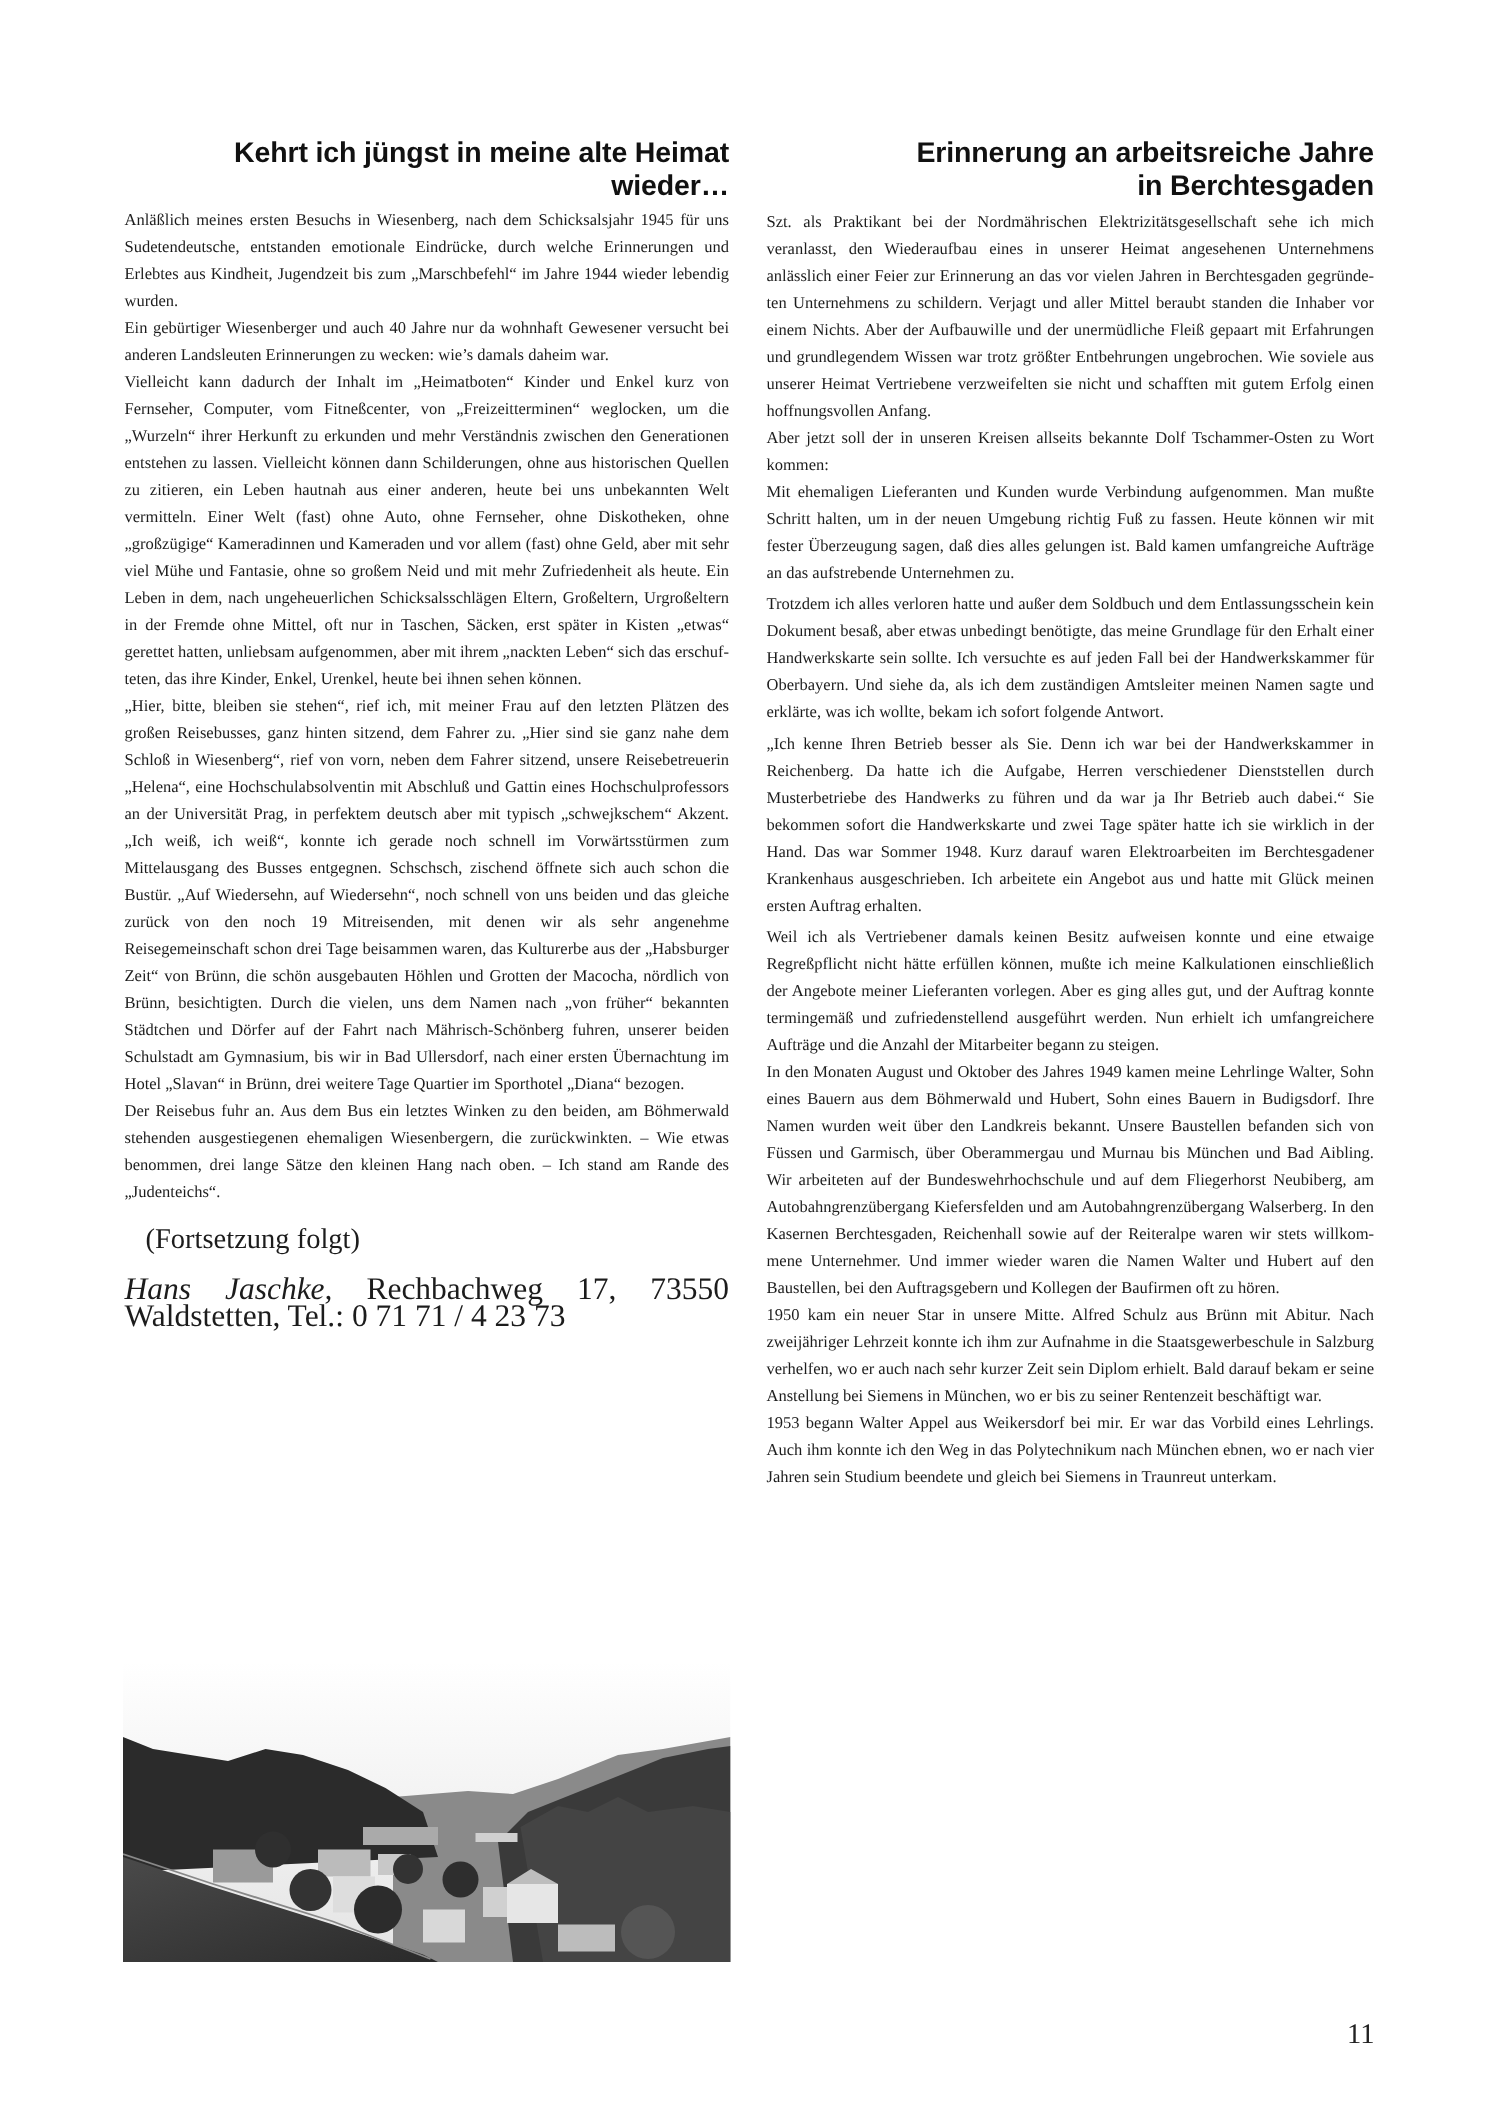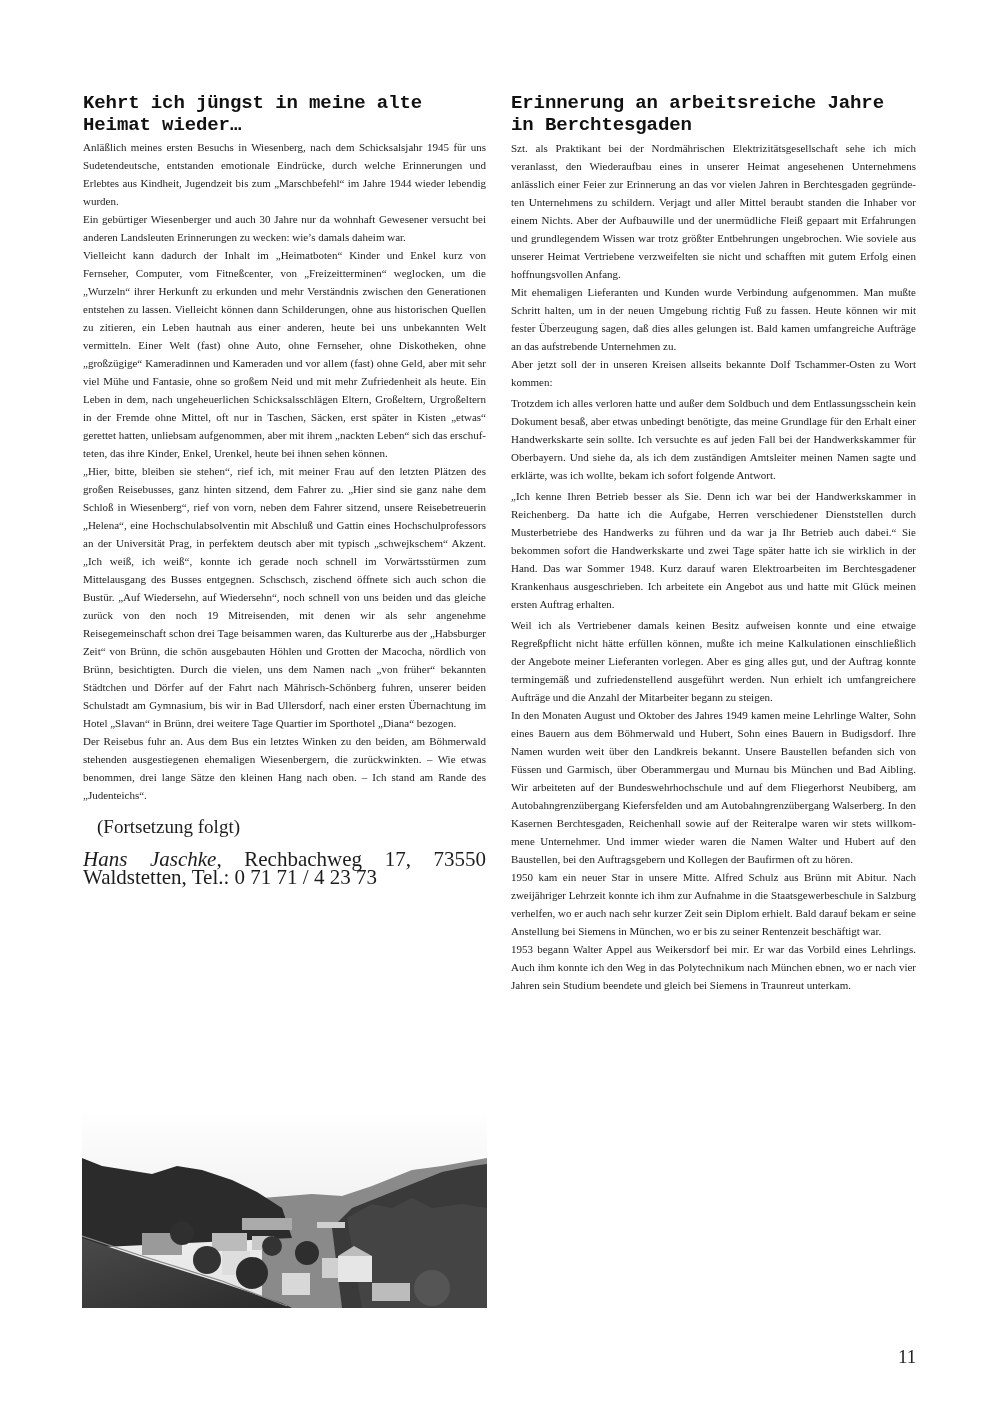--- a/index.html
+++ b/index.html
@@ -1,38 +1,38 @@
 <!DOCTYPE html>
 <html><head>
 <meta charset="utf-8">
 <style>
   html, body { margin: 0; padding: 0; background: #ffffff; }
   body { width: 1000px; height: 1412px; position: relative; overflow: hidden;
          font-family: "Liberation Serif", "DejaVu Serif", serif; color: #1c1c1c; }
   .col { position: absolute; top: 92px; }
   .col-left { left: 83px; width: 403px; }
   .col-right { left: 511px; width: 405px; }
-  h1.title { font-family: Liberation Mono, monospace; font-weight: bold; font-size: 19px;
-             line-height: 22px; margin: 0 0 2px 0; text-align: left; color: #111; letter-spacing: -0.1px; }
+  h1.title { font-family: Liberation Sans, sans-serif; font-weight: bold; font-size: 19px;
+             line-height: 22px; margin: 0 0 2px 0; text-align: right; color: #111; letter-spacing: -0.1px; }
   .col-right h1.title { margin-bottom: 3px; }
   p.par { margin: 0; font-size: 11px; line-height: 18px; text-align: justify; hyphens: manual; }
   .col-right p.par.gap { margin-top: 3px; }
   .cont { font-size: 19px; line-height: 18px; margin: 14px; }
   .author { font-size: 21px; line-height: 18px; margin: 0; text-align: justify; }
   .author em { font-style: italic; }
   .photo { position: absolute; left: 82px; top: 1108px; width: 405px; height: 200px; }
   .pagenum { position: absolute; left: 898px; top: 1346px; font-size: 19px; color: #222; }
 </style>
 </head>
 <body>
 
 <div class="col col-left">
   <h1 class="title">Kehrt ich jüngst in meine alte Heimat wieder…</h1>
   <p class="par">Anläßlich meines ersten Besuchs in Wiesenberg, nach dem Schicksalsjahr 1945 für uns Sudetendeutsche, entstanden emo­tionale Eindrücke, durch welche Erinnerungen und Erlebtes aus Kindheit, Jugendzeit bis zum „Marschbefehl“ im Jahre 1944 wieder lebendig wurden.</p>
-  <p class="par">Ein gebürtiger Wiesenberger und auch 30 Jahre nur da wohnhaft Gewesener versucht bei anderen Landsleuten Erinnerungen zu wecken: wie’s damals daheim war.</p>
+  <p class="par">Ein gebürtiger Wiesenberger und auch 40 Jahre nur da wohnhaft Gewesener versucht bei anderen Landsleuten Erinnerungen zu wecken: wie’s damals daheim war.</p>
   <p class="par">Vielleicht kann dadurch der Inhalt im „Heimatboten“ Kinder und Enkel kurz von Fernseher, Computer, vom Fitneßcenter, von „Freizeitterminen“ weglocken, um die „Wurzeln“ ihrer Herkunft zu erkunden und mehr Verständnis zwischen den Generationen entstehen zu lassen. Vielleicht können dann Schilderungen, ohne aus historischen Quellen zu zitieren, ein Leben hautnah aus einer anderen, heute bei uns unbekannten Welt vermitteln. Einer Welt (fast) ohne Auto, ohne Fernseher, ohne Diskotheken, ohne „großzügige“ Kameradinnen und Kameraden und vor allem (fast) ohne Geld, aber mit sehr viel Mühe und Fantasie, ohne so großem Neid und mit mehr Zufriedenheit als heute. Ein Leben in dem, nach ungeheuerlichen Schicksalsschlägen Eltern, Großel­tern, Urgroßeltern in der Fremde ohne Mittel, oft nur in Taschen, Säcken, erst später in Kisten „etwas“ gerettet hatten, unliebsam aufgenommen, aber mit ihrem „nackten Leben“ sich das erschuf­teten, das ihre Kinder, Enkel, Urenkel, heute bei ihnen sehen können.</p>
   <p class="par">„Hier, bitte, bleiben sie stehen“, rief ich, mit meiner Frau auf den letzten Plätzen des großen Reisebusses, ganz hinten sitzend, dem Fahrer zu. „Hier sind sie ganz nahe dem Schloß in Wiesenberg“, rief von vorn, neben dem Fahrer sitzend, unsere Reisebetreuerin „Helena“, eine Hochschulabsolventin mit Abschluß und Gattin eines Hochschulprofessors an der Universität Prag, in perfektem deutsch aber mit typisch „schwejkschem“ Akzent. „Ich weiß, ich weiß“, konnte ich gerade noch schnell im Vorwärtsstürmen zum Mittelausgang des Busses entgegnen. Schschsch, zischend öff­nete sich auch schon die Bustür. „Auf Wiedersehn, auf Wieder­sehn“, noch schnell von uns beiden und das gleiche zurück von den noch 19 Mitreisenden, mit denen wir als sehr angenehme Reisegemeinschaft schon drei Tage beisammen waren, das Kul­turerbe aus der „Habsburger Zeit“ von Brünn, die schön ausge­bauten Höhlen und Grotten der Macocha, nördlich von Brünn, besichtigten. Durch die vielen, uns dem Namen nach „von früher“ bekannten Städtchen und Dörfer auf der Fahrt nach Mährisch-Schönberg fuhren, unserer beiden Schulstadt am Gymnasium, bis wir in Bad Ullersdorf, nach einer ersten Über­nachtung im Hotel „Slavan“ in Brünn, drei weitere Tage Quartier im Sporthotel „Diana“ bezogen.</p>
   <p class="par">Der Reisebus fuhr an. Aus dem Bus ein letztes Winken zu den beiden, am Böhmerwald stehenden ausgestiegenen ehemaligen Wiesenbergern, die zurückwinkten. – Wie etwas benommen, drei lange Sätze den kleinen Hang nach oben. – Ich stand am Rande des „Judenteichs“.</p>
   <p class="cont">(Fortsetzung folgt)</p>
   <p class="author"><em>Hans Jaschke,</em><span> Rechbachweg 17, 73550 Waldstetten, Tel.: 0 71 71 / 4 23 73</span></p>
 </div>
 
 <div class="photo">
   <svg width="405" height="200" viewBox="0 0 405 200">
     <defs>
@@ -74,22 +74,22 @@
     <circle cx="350" cy="180" r="18" fill="#555"></circle>
 
     <path d="M0 130 L60 150 L140 175 L200 195 L210 200 L0 200 Z" fill="url(#meadow)"></path>
     <path d="M0 128 L60 148 L140 173 L205 198" stroke="#888" stroke-width="1.2" fill="none"></path>
   </svg>
 </div>
 
 <div class="col col-right">
   <h1 class="title"><span>Erinnerung an arbeitsreiche Jahre</span><br><span>in Berchtesgaden</span></h1>
   <p class="par">Szt. als Praktikant bei der Nordmährischen Elektrizitätsgesell­schaft sehe ich mich veranlasst, den Wiederaufbau eines in unse­rer Heimat angesehenen Unternehmens anlässlich einer Feier zur Erinnerung an das vor vielen Jahren in Berchtesgaden gegründe­ten Unternehmens zu schildern. Verjagt und aller Mittel beraubt standen die Inhaber vor einem Nichts. Aber der Aufbauwille und der unermüdliche Fleiß gepaart mit Erfahrungen und grundle­gendem Wissen war trotz größter Entbehrungen ungebrochen. Wie soviele aus unserer Heimat Vertriebene verzweifelten sie nicht und schafften mit gutem Erfolg einen hoffnungsvollen An­fang.</p>
+  <p class="par">Aber jetzt soll der in unseren Kreisen allseits bekannte Dolf Tschammer-Osten zu Wort kommen:</p>
   <p class="par">Mit ehemaligen Lieferanten und Kunden wurde Verbindung auf­genommen. Man mußte Schritt halten, um in der neuen Umge­bung richtig Fuß zu fassen. Heute können wir mit fester Über­zeugung sagen, daß dies alles gelungen ist. Bald kamen umfang­reiche Aufträge an das aufstrebende Unternehmen zu.</p>
-  <p class="par">Aber jetzt soll der in unseren Kreisen allseits bekannte Dolf Tschammer-Osten zu Wort kommen:</p>
   <p class="par gap">Trotzdem ich alles verloren hatte und außer dem Soldbuch und dem Entlassungsschein kein Dokument besaß, aber etwas unbe­dingt benötigte, das meine Grundlage für den Erhalt einer Hand­werkskarte sein sollte. Ich versuchte es auf jeden Fall bei der Handwerkskammer für Oberbayern. Und siehe da, als ich dem zuständigen Amtsleiter meinen Namen sagte und erklärte, was ich wollte, bekam ich sofort folgende Antwort.</p>
   <p class="par gap">„Ich kenne Ihren Betrieb besser als Sie. Denn ich war bei der Handwerkskammer in Reichenberg. Da hatte ich die Aufgabe, Herren verschiedener Dienststellen durch Musterbetriebe des Handwerks zu führen und da war ja Ihr Betrieb auch dabei.“ Sie bekommen sofort die Handwerkskarte und zwei Tage später hat­te ich sie wirklich in der Hand. Das war Sommer 1948. Kurz dar­auf waren Elektroarbeiten im Berchtesgadener Krankenhaus ausgeschrieben. Ich arbeitete ein Angebot aus und hatte mit Glück meinen ersten Auftrag erhalten.</p>
   <p class="par gap">Weil ich als Vertriebener damals keinen Besitz aufweisen konn­te und eine etwaige Regreßpflicht nicht hätte erfüllen können, mußte ich meine Kalkulationen einschließlich der Angebote meiner Lieferanten vorlegen. Aber es ging alles gut, und der Auf­trag konnte termingemäß und zufriedenstellend ausgeführt wer­den. Nun erhielt ich umfangreichere Aufträge und die Anzahl der Mitarbeiter begann zu steigen.</p>
   <p class="par">In den Monaten August und Oktober des Jahres 1949 kamen mei­ne Lehrlinge Walter, Sohn eines Bauern aus dem Böhmerwald und Hubert, Sohn eines Bauern in Budigsdorf. Ihre Namen wur­den weit über den Landkreis bekannt. Unsere Baustellen befan­den sich von Füssen und Garmisch, über Oberammergau und Murnau bis München und Bad Aibling. Wir arbeiteten auf der Bundeswehrhochschule und auf dem Fliegerhorst Neubiberg, am Autobahngrenzübergang Kiefersfelden und am Autobahn­grenzübergang Walserberg. In den Kasernen Berchtesgaden, Reichenhall sowie auf der Reiteralpe waren wir stets willkom­mene Unternehmer. Und immer wieder waren die Namen Walter und Hubert auf den Baustellen, bei den Auftragsgebern und Kol­legen der Baufirmen oft zu hören.</p>
   <p class="par">1950 kam ein neuer Star in unsere Mitte. Alfred Schulz aus Brünn mit Abitur. Nach zweijähriger Lehrzeit konnte ich ihm zur Aufnahme in die Staatsgewerbeschule in Salzburg verhelfen, wo er auch nach sehr kurzer Zeit sein Diplom erhielt. Bald darauf be­kam er seine Anstellung bei Siemens in München, wo er bis zu seiner Rentenzeit beschäftigt war.</p>
   <p class="par">1953 begann Walter Appel aus Weikersdorf bei mir. Er war das Vorbild eines Lehrlings. Auch ihm konnte ich den Weg in das Polytechnikum nach München ebnen, wo er nach vier Jahren sein Studium beendete und gleich bei Siemens in Traunreut un­terkam.</p>
 </div>
 
 <div class="pagenum">11</div>
 

